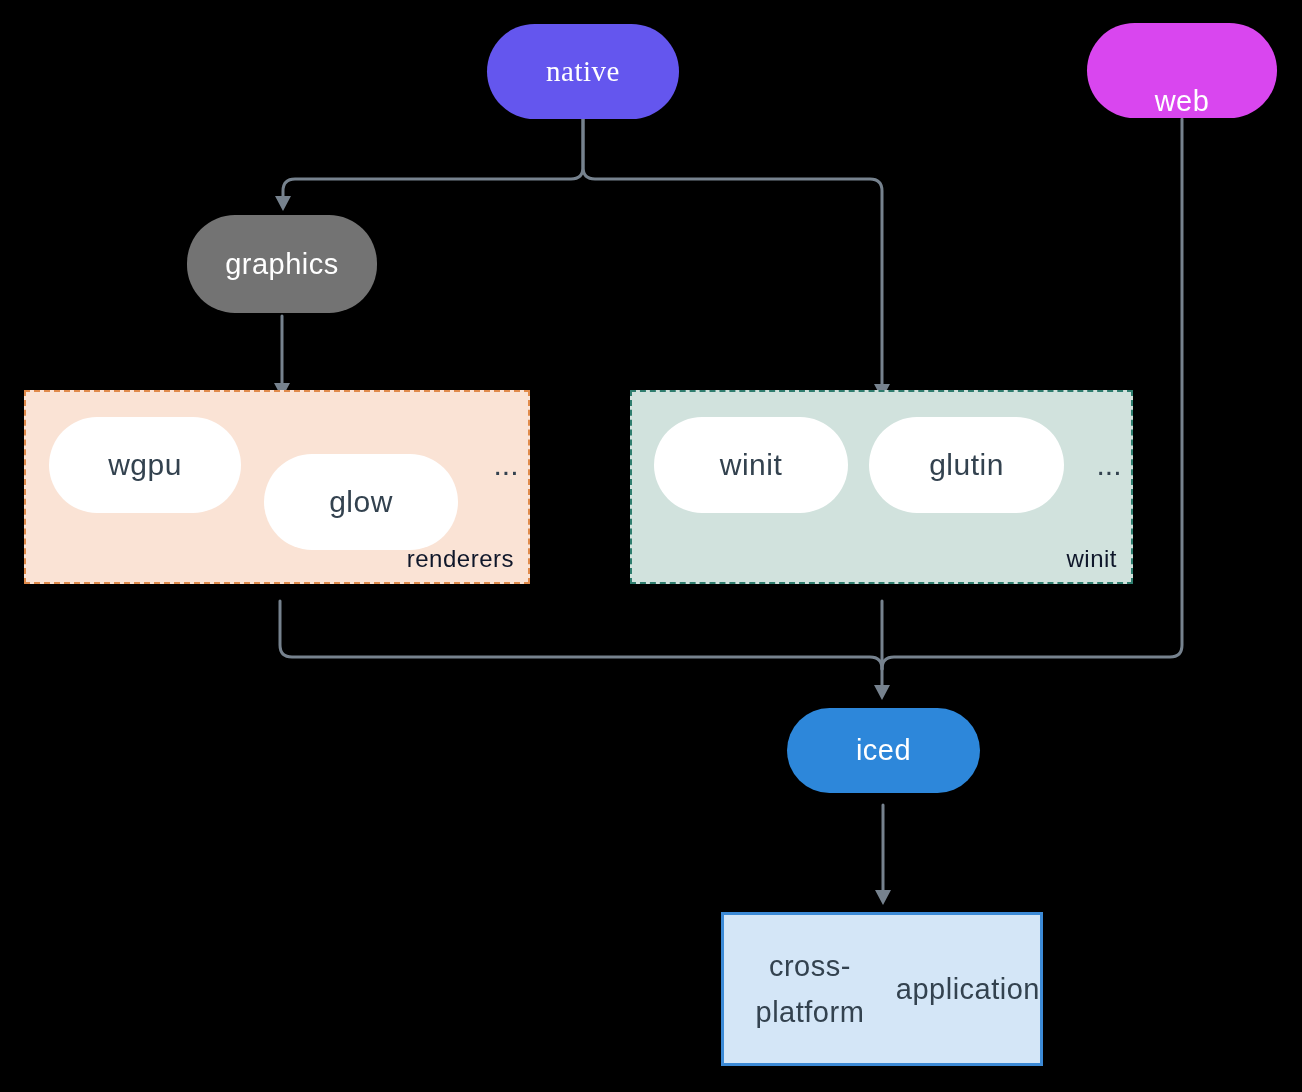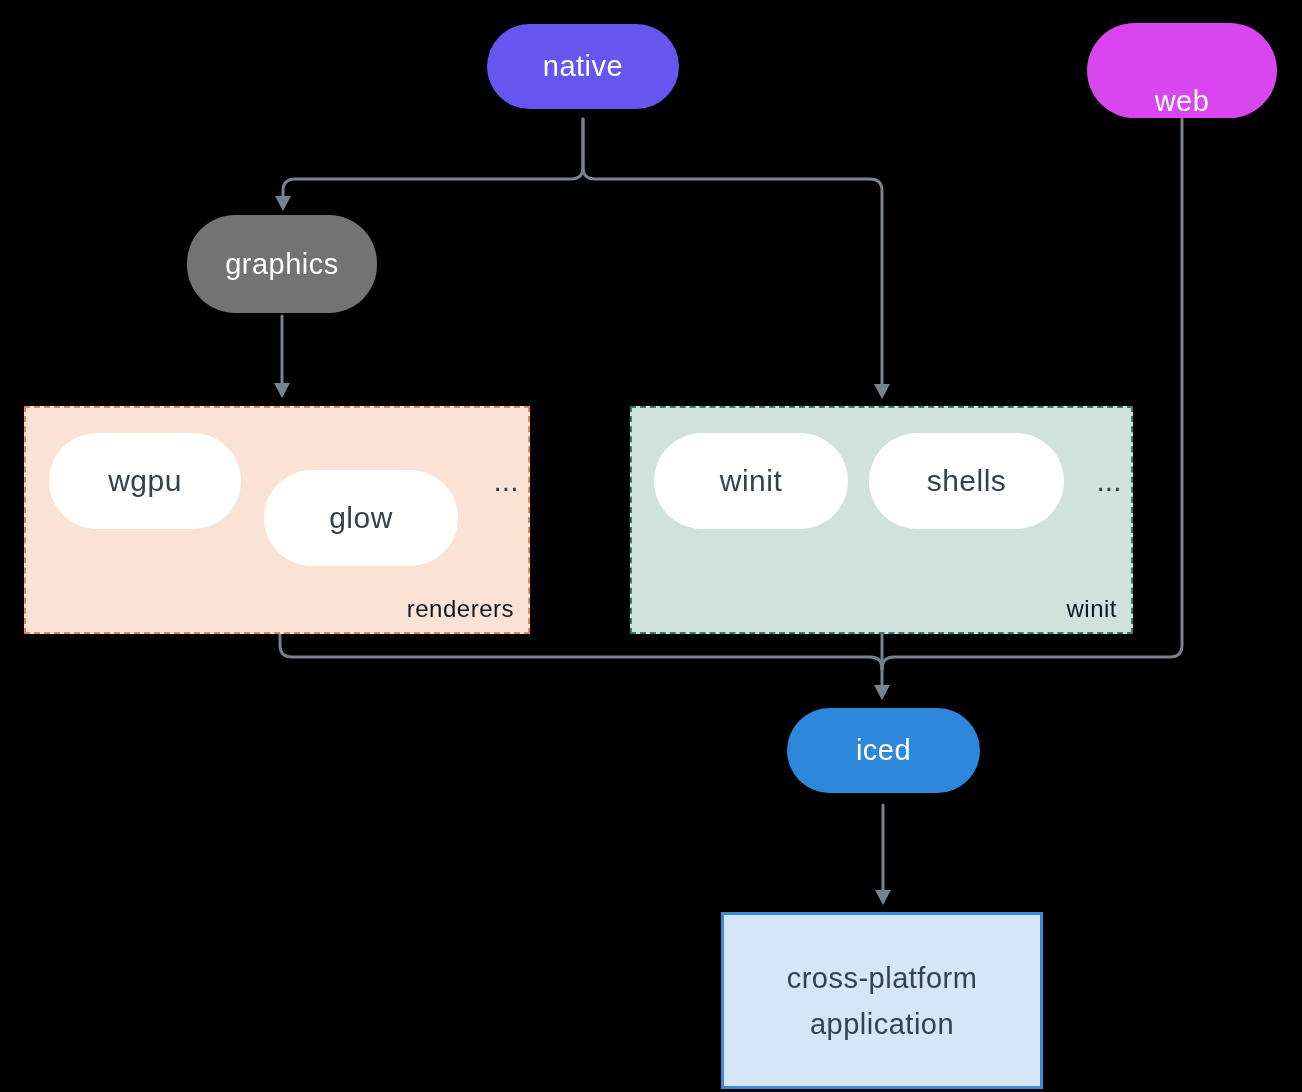--- a/index.html
+++ b/index.html
@@ -34,29 +34,29 @@
   .pill {
     position: absolute;
     display: flex;
     align-items: center;
     justify-content: center;
     border-radius: 48px;
     font-size: 29px;
     color: #ffffff;
     letter-spacing: 0.5px;
   }
-  .pill-native  { left: 487px; top: 24px;  width: 192px; height: 85px; background: #6456ee; }
+  .pill-native  { left: 487px; top: 24px;  width: 192px; height: 95px; background: #6456ee; font-family: Liberation Serif, serif; }
   .pill-web     { left: 1087px; top: 23px; width: 190px; height: 95px; background: #d946ef; align-items: flex-end; }
   .pill-graphics{ left: 187px; top: 215px; width: 190px; height: 98px; background: #737373; }
   .pill-iced    { left: 787px; top: 708px; width: 193px; height: 85px; background: #2d87da; }
 
   .group {
     position: absolute;
-    top: 406px;
-    height: 228px;
+    top: 390px;
+    height: 194px;
     box-sizing: border-box;
     border: 2px dashed;
   }
   .group-renderers {
     left: 24px;
     width: 506px;
     background: #fae3d5;
     border-color: #e08a4a;
   }
   .group-shells {
@@ -101,26 +101,25 @@
     bottom: 9px;
     font-size: 24px;
     color: #0f172a;
     letter-spacing: 0.5px;
   }
   .app-box {
     position: absolute;
     left: 721px;
     top: 912px;
     width: 322px;
-    height: 177px;
+    height: 154px;
     box-sizing: border-box;
     background: #d4e6f7;
     border: 3px solid #3c8ad6;
     display: flex;
-    flex-direction: column;
     align-items: center;
     justify-content: center;
     font-size: 29px;
     line-height: 46px;
     color: #33424f;
     letter-spacing: 0.5px;
     text-align: center;
   }
 </style>
 </head>
@@ -171,21 +170,21 @@
     </div>
     <div class="ellipsis">...</div>
     <div class="group-label">renderers</div>
   </div>
 
   <div class="group group-shells">
     <div class="white-pill p1">
       <span>winit</span>
     </div>
     <div class="white-pill p2">
-      <span>shells</span>
+      <span>glutin</span>
     </div>
     <div class="ellipsis">...</div>
     <div class="group-label">winit</div>
   </div>
 
   <div class="pill pill-iced">
     <span>iced</span>
   </div>
 
   <div class="app-box">

